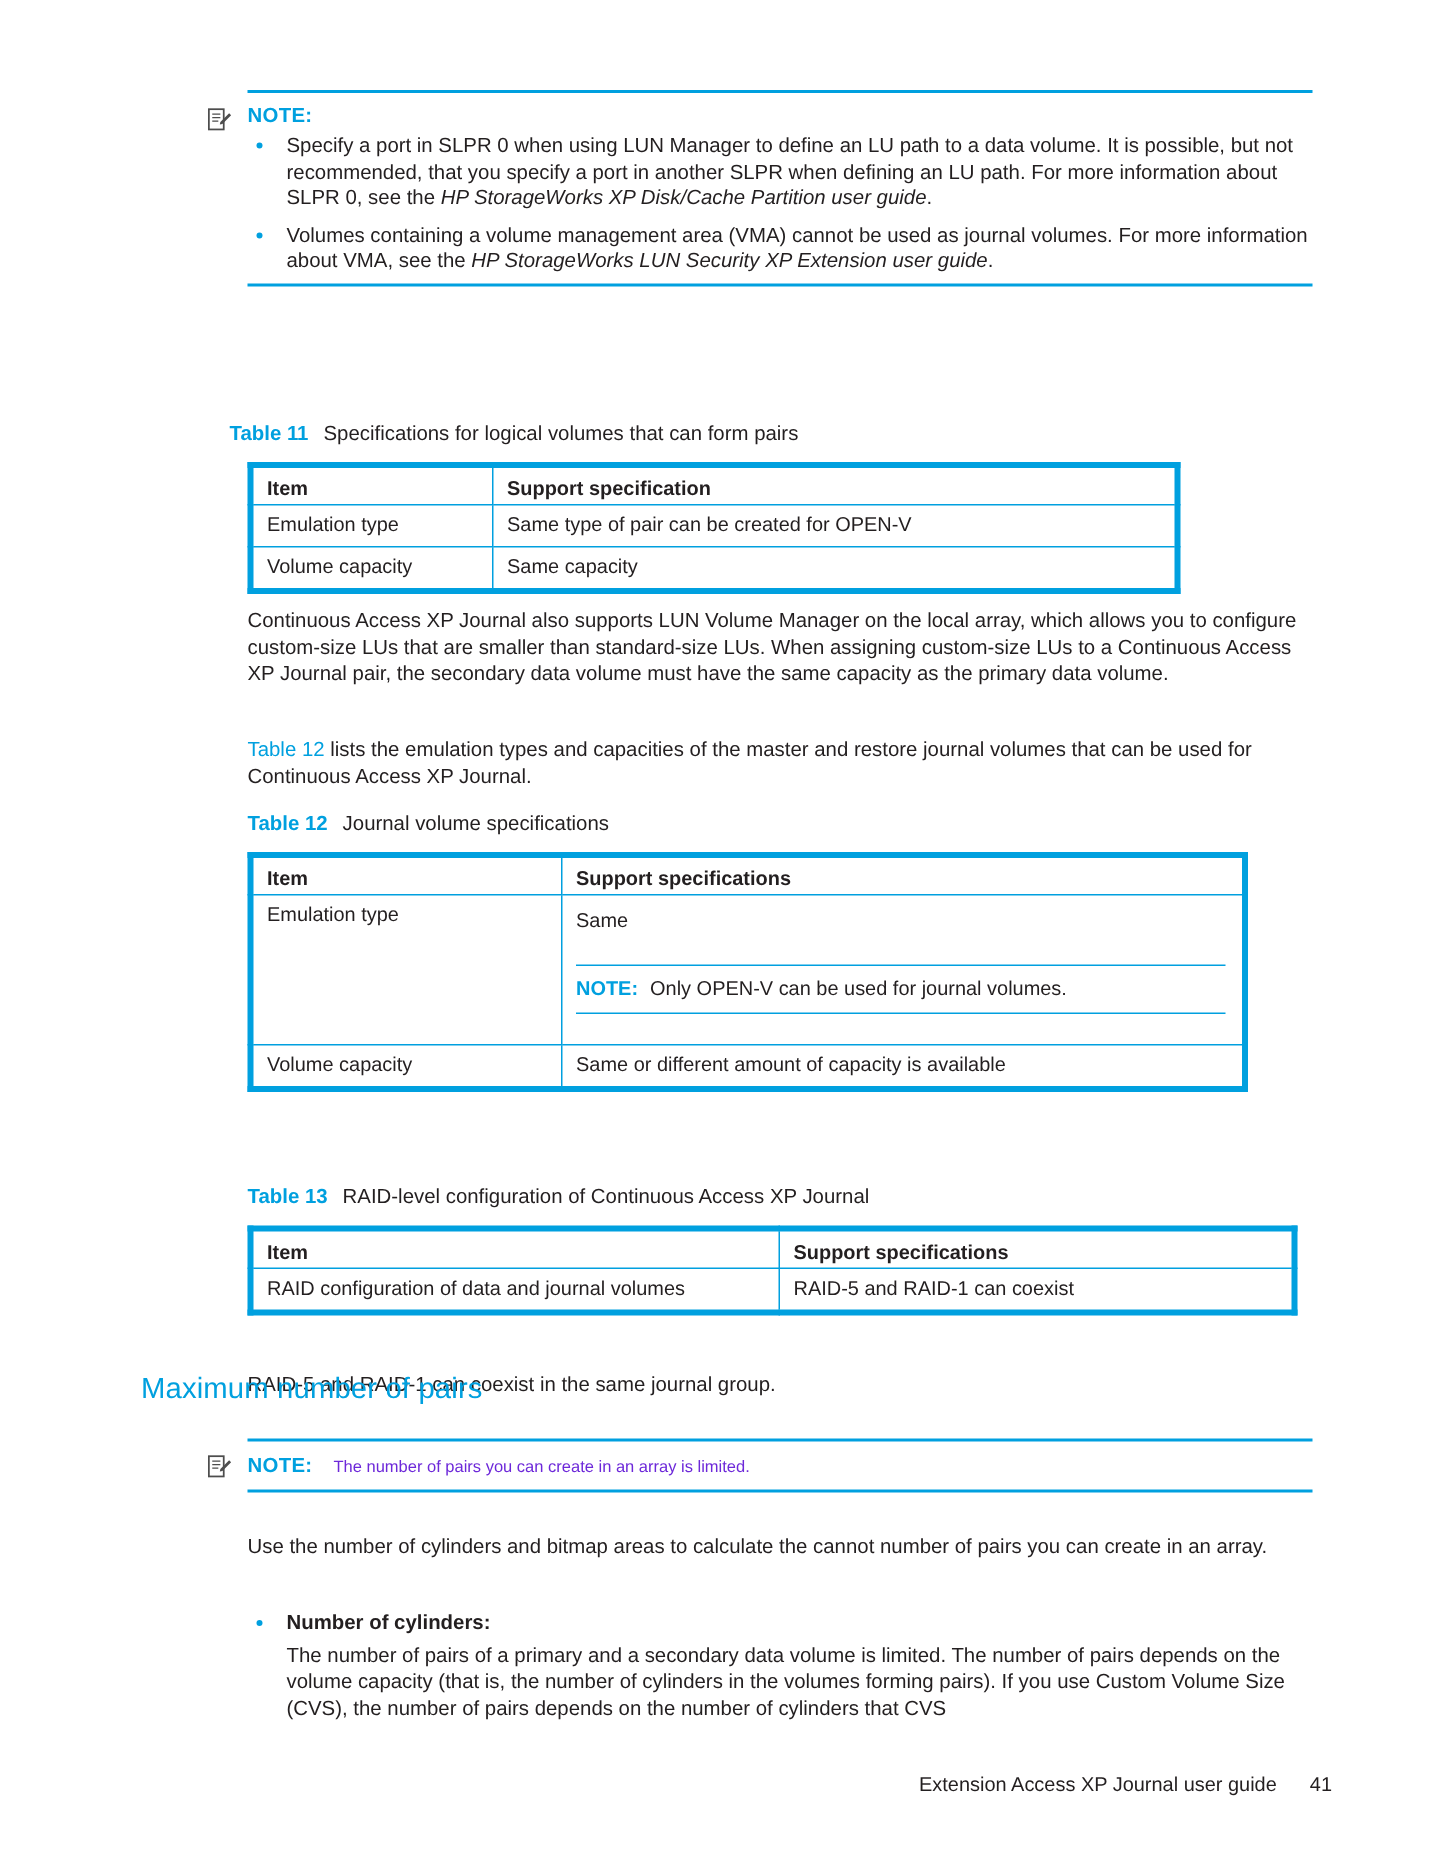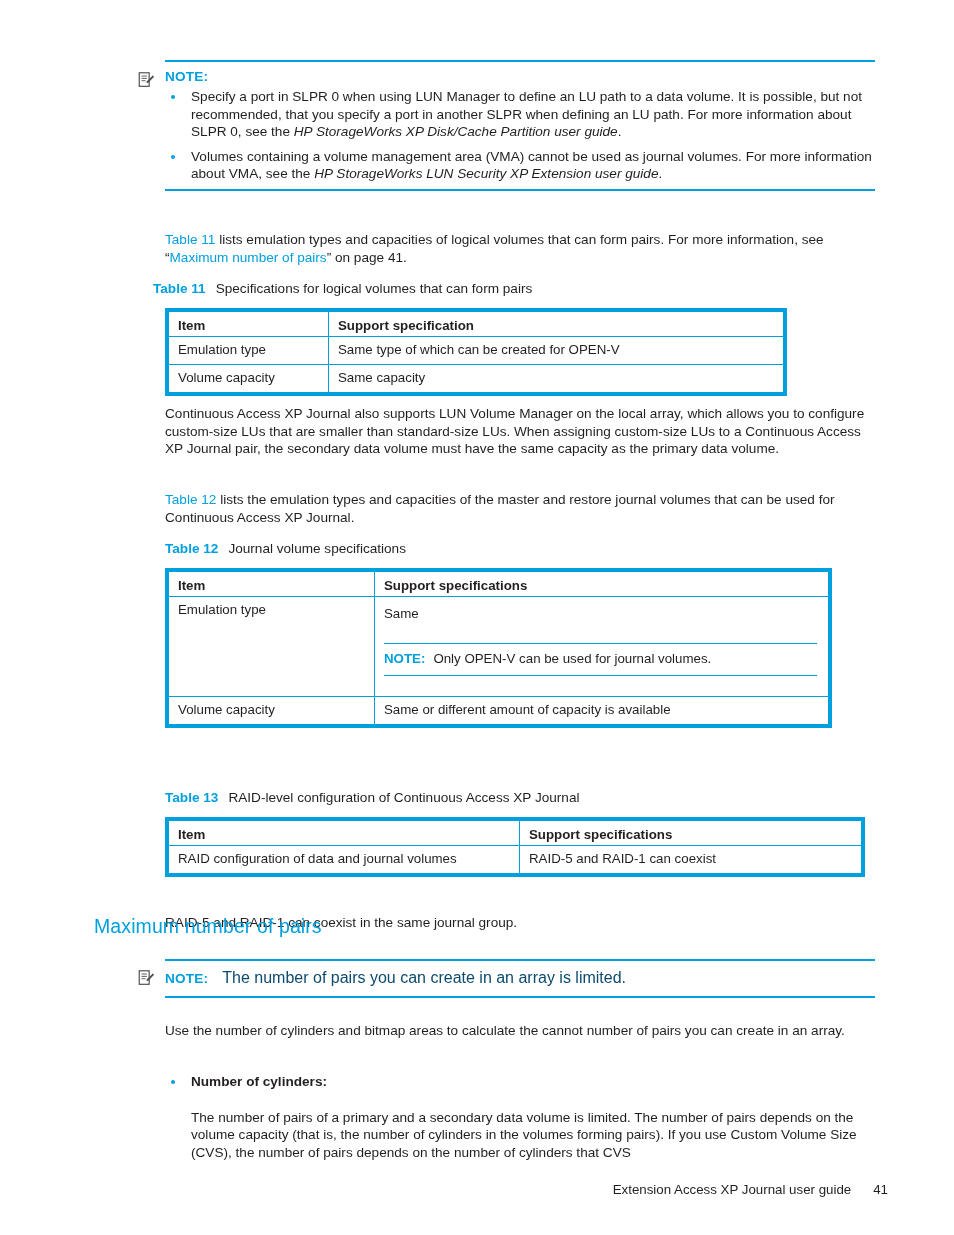--- a/index.html
+++ b/index.html
@@ -53,22 +53,22 @@
     font-size: 13.6px;
     font-weight: bold;
     color: #00a0df;
     letter-spacing: 0.2px;
   }
   .note-inline {
     display: flex;
     align-items: baseline;
   }
   .note-inline .note-text {
-    font-size: 16px;
-    color: #0c4a6e;
+    font-size: 11px;
+    color: #6d28d9;
     margin-left: 14px;
   }
 
   
   ul.bullets {
     list-style: none;
     margin: 4px 0 0 0;
     padding: 0;
   }
   ul.bullets > li {
@@ -189,37 +189,34 @@
           <span>Specify a port in SLPR 0 when using LUN Manager to define an LU path to a data volume. It is possible, but not recommended, that you specify a port in another SLPR when defining an LU path. For more information about SLPR 0, see the </span><span class="ital">HP StorageWorks XP Disk/Cache Partition user guide</span><span>.</span>
         </li>
         <li>
           <span>Volumes containing a volume management area (VMA) cannot be used as journal volumes. For more information about VMA, see the </span><span class="ital">HP StorageWorks LUN Security XP Extension user guide</span><span>.</span>
         </li>
       </ul>
     </div>
     <div class="note-rule"></div>
   </div>
 
-  <div class="para" style="position:absolute; left:165px; top:231px; width:700px;">
-    <span class="blue">Table 11</span><span> lists emulation types and capacities of logical volumes that can form pairs. For more information, see “</span><span class="blue">Maximum number of pairs</span><span>” on page 41.</span>
-  </div>
 
   <div class="tbl-caption" style="left:153px; top:281px;">
     <span class="lbl">Table 11</span><span>Specifications for logical volumes that can form pairs</span>
   </div>
 
   <table class="doc-tbl" style="left:165px; top:308px; width:622px;">
     <tbody>
       <tr>
         <td class="hd" style="width:141px;">Item</td>
         <td class="hd">Support specification</td>
       </tr>
       <tr>
         <td>Emulation type</td>
-        <td>Same type of which can be created for OPEN-V</td>
+        <td>Same type of pair can be created for OPEN-V</td>
       </tr>
       <tr>
         <td>Volume capacity</td>
         <td>Same capacity</td>
       </tr>
     </tbody>
   </table>
 
   <div class="para" style="position:absolute; left:165px; top:405px; width:705px;">Continuous Access XP Journal also supports LUN Volume Manager on the local array, which allows you to configure custom-size LUs that are smaller than standard-size LUs. When assigning custom-size LUs to a Continuous Access XP Journal pair, the secondary data volume must have the same capacity as the primary data volume.</div>
 
@@ -298,21 +295,21 @@
       </div>
     </div>
     <div class="note-rule"></div>
   </div>
 
   <div class="para" style="position:absolute; left:165px; top:1022px; width:705px;">Use the number of cylinders and bitmap areas to calculate the cannot number of pairs you can create in an array.</div>
 
   <ul class="bullets" style="position:absolute; left:165px; top:1069px; width:705px;">
     <li>
       <span class="bold">Number of cylinders:</span>
-      <div style="margin-top:18px;">The number of pairs of a primary and a secondary data volume is limited. The number of pairs depends on the volume capacity (that is, the number of cylinders in the volumes forming pairs). If you use Custom Volume Size (CVS), the number of pairs depends on the number of cylinders that CVS</div>
+      <div style="margin-top:4px;">The number of pairs of a primary and a secondary data volume is limited. The number of pairs depends on the volume capacity (that is, the number of cylinders in the volumes forming pairs). If you use Custom Volume Size (CVS), the number of pairs depends on the number of cylinders that CVS</div>
     </li>
   </ul>
 
   <div class="footer">
     <span>Extension Access XP Journal user guide</span><span class="pg">41</span>
   </div>
 
 </div>
 
 </body></html>

